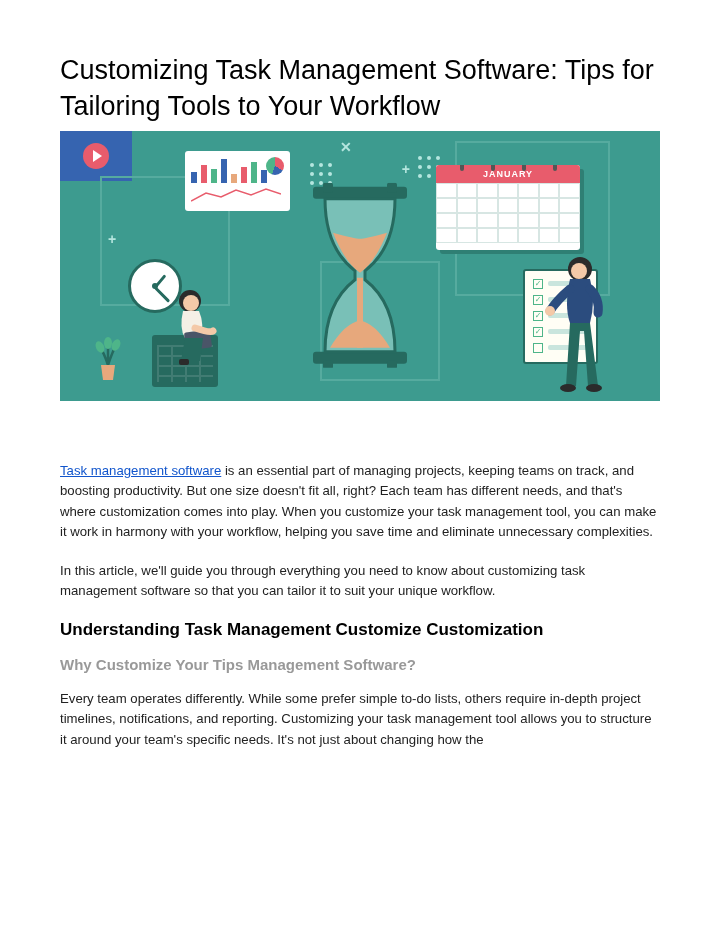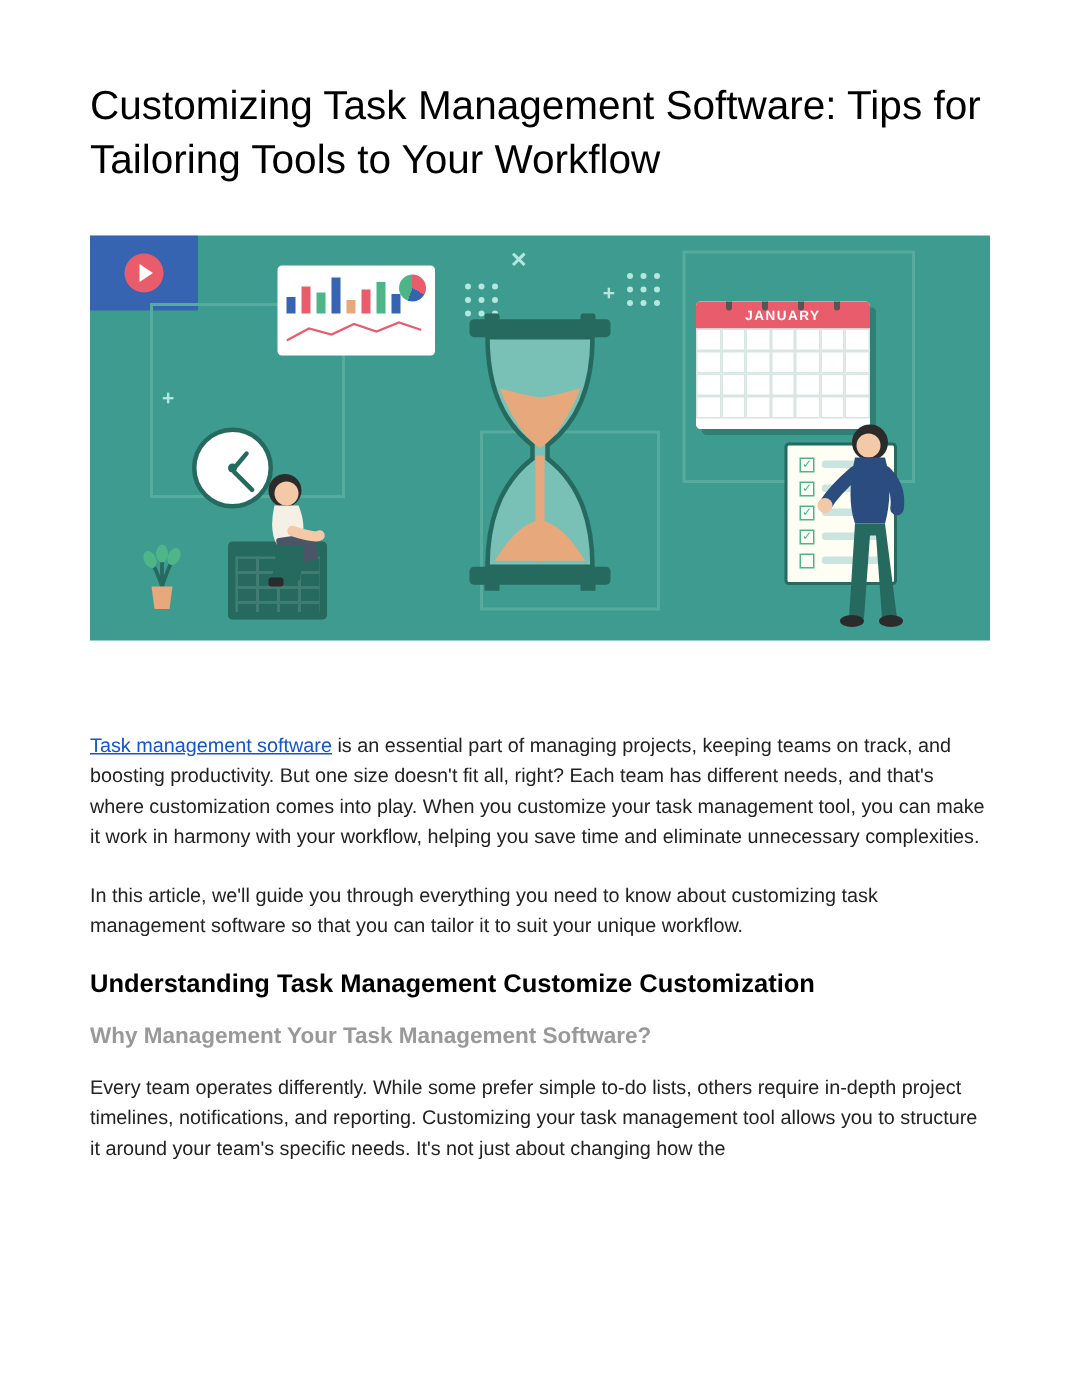--- a/index.html
+++ b/index.html
@@ -7,21 +7,21 @@
       font-family: Arial, Helvetica, sans-serif;
       width: 720px;
       background: #fff;
       color: #222;
       padding: 52px 60px 30px 60px;
     }
     .title {
       font-size: 27px;
       font-weight: 400;
       line-height: 1.35;
-      margin-bottom: 32px;
+      margin-bottom: 6px;
       color: #000;
     }
     .hero-image {
       width: 100%;
       height: 270px;
       background: #3d9b8f;
       position: relative;
       overflow: hidden;
       margin-bottom: 60px;
     }
@@ -47,21 +47,21 @@
       position: absolute;
       background: #fff;
       border-radius: 3px;
     }
     .chart-panel { left: 125px; top: 20px; width: 105px; height: 60px; padding: 6px; }
     .chart-bars { display:flex; align-items:flex-end; gap:4px; height: 26px; margin-bottom: 4px;}
     .bar { width: 6px; }
     .pie { width: 18px; height: 18px; border-radius: 50%; position: absolute; right: 6px; top: 6px;
       background: conic-gradient(#e85c6c 0 120deg, #3664b0 120deg 200deg, #4eb589 200deg 360deg); }
     .line { position: absolute; left: 6px; bottom: 6px; right: 6px; height: 18px; }
-    .calendar-panel { right: 80px; top: 44px; width: 116px; height: 85px; padding: 0; overflow: hidden; box-shadow: 4px 4px 0 #2f7f74;}
+    .calendar-panel { right: 80px; top: 34px; width: 144px; height: 85px; padding: 0; overflow: hidden; box-shadow: 4px 4px 0 #2f7f74;}
     .cal-header { background: #e85c6c; color:#fff; font-size:9px; letter-spacing:1px; text-align:center; padding: 4px 0; font-weight: bold;}
     .cal-grid { display: grid; grid-template-columns: repeat(7,1fr); grid-template-rows: repeat(4,1fr); height: 60px; }
     .cal-cell { border: 0.5px solid #d7e6e3; }
     .cal-rings { position:absolute; top:-6px; left:0; right:0; display:flex; justify-content:space-around; padding: 0 10px;}
     .ring { width:4px; height:12px; border:2px solid #555; border-radius:4px; background:#fff;}
     .clock-panel { left: 68px; top: 128px; width: 54px; height: 54px; border-radius: 50%; display:flex; align-items:center; justify-content:center; border: 3px solid #266a5f;}
     .clock-face { width:100%; height:100%; border-radius:50%; position:relative;}
     .clock-hand { position:absolute; left:50%; top:50%; transform-origin: left center; background:#266a5f; height:3px; border-radius:2px;}
     .checklist-panel { right: 62px; top: 138px; width: 75px; height: 95px; padding: 8px; border: 2px solid #266a5f; background: #fffef5;}
     .check-row { display:flex; align-items:center; gap:5px; margin-bottom: 6px;}
@@ -268,15 +268,15 @@
 </div>
 
 <p class="intro">
   <a href="#" class="link bold">Task management software</a><span> is an essential part of managing projects, keeping teams on track, and boosting productivity. But one size doesn't fit all, right? Each team has different needs, and that's where customization comes into play. When you customize your task management tool, you can make it work in harmony with your workflow, helping you save time and eliminate unnecessary complexities.</span>
 </p>
 
 <p class="intro">In this article, we'll guide you through everything you need to know about customizing task management software so that you can tailor it to suit your unique workflow.</p>
 
 <h2 class="section-heading">Understanding Task Management Customize Customization</h2>
 
-<h3 class="sub-heading">Why Management Your Task Management Software?</h3>
+<h3 class="sub-heading">Why Customize Your Tips Management Software?</h3>
 
 <p class="intro">Every team operates differently. While some prefer simple to-do lists, others require in-depth project timelines, notifications, and reporting. Customizing your task management tool allows you to structure it around your team's specific needs. It's not just about changing how the</p>
 
 </body></html>

